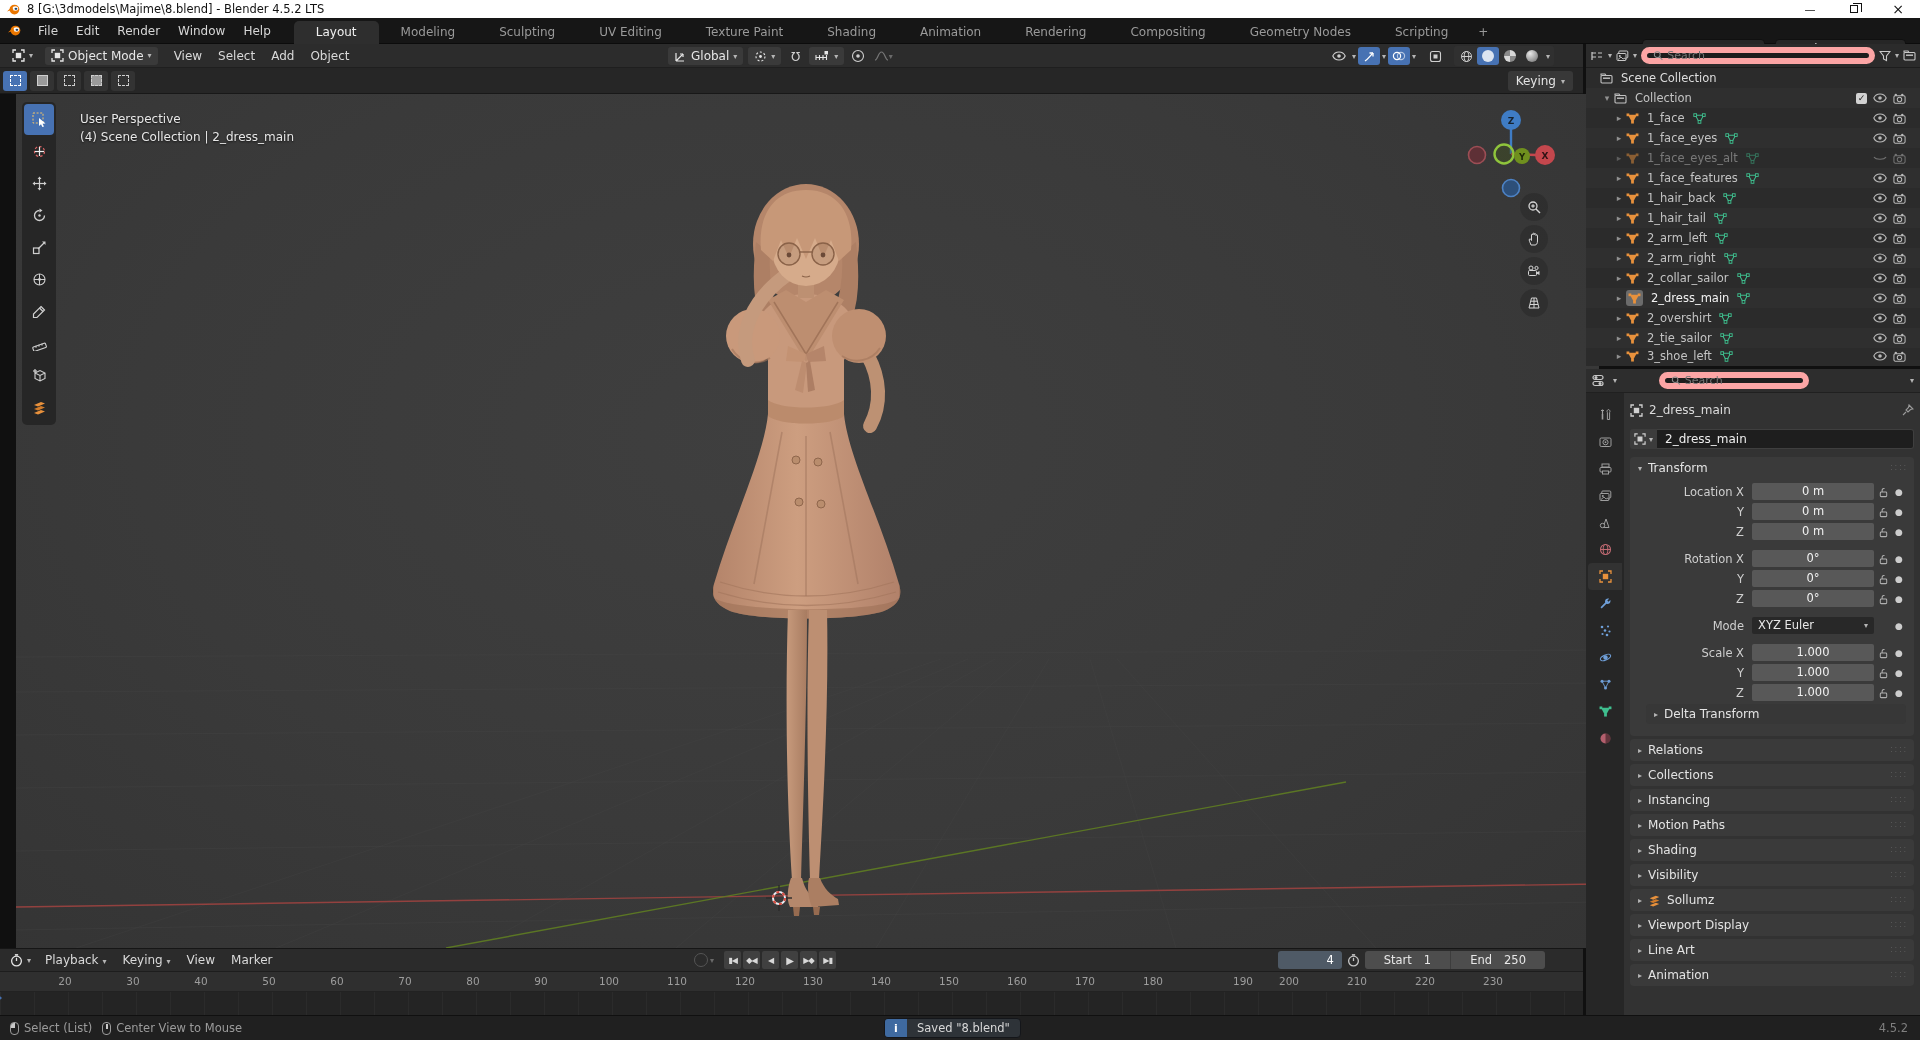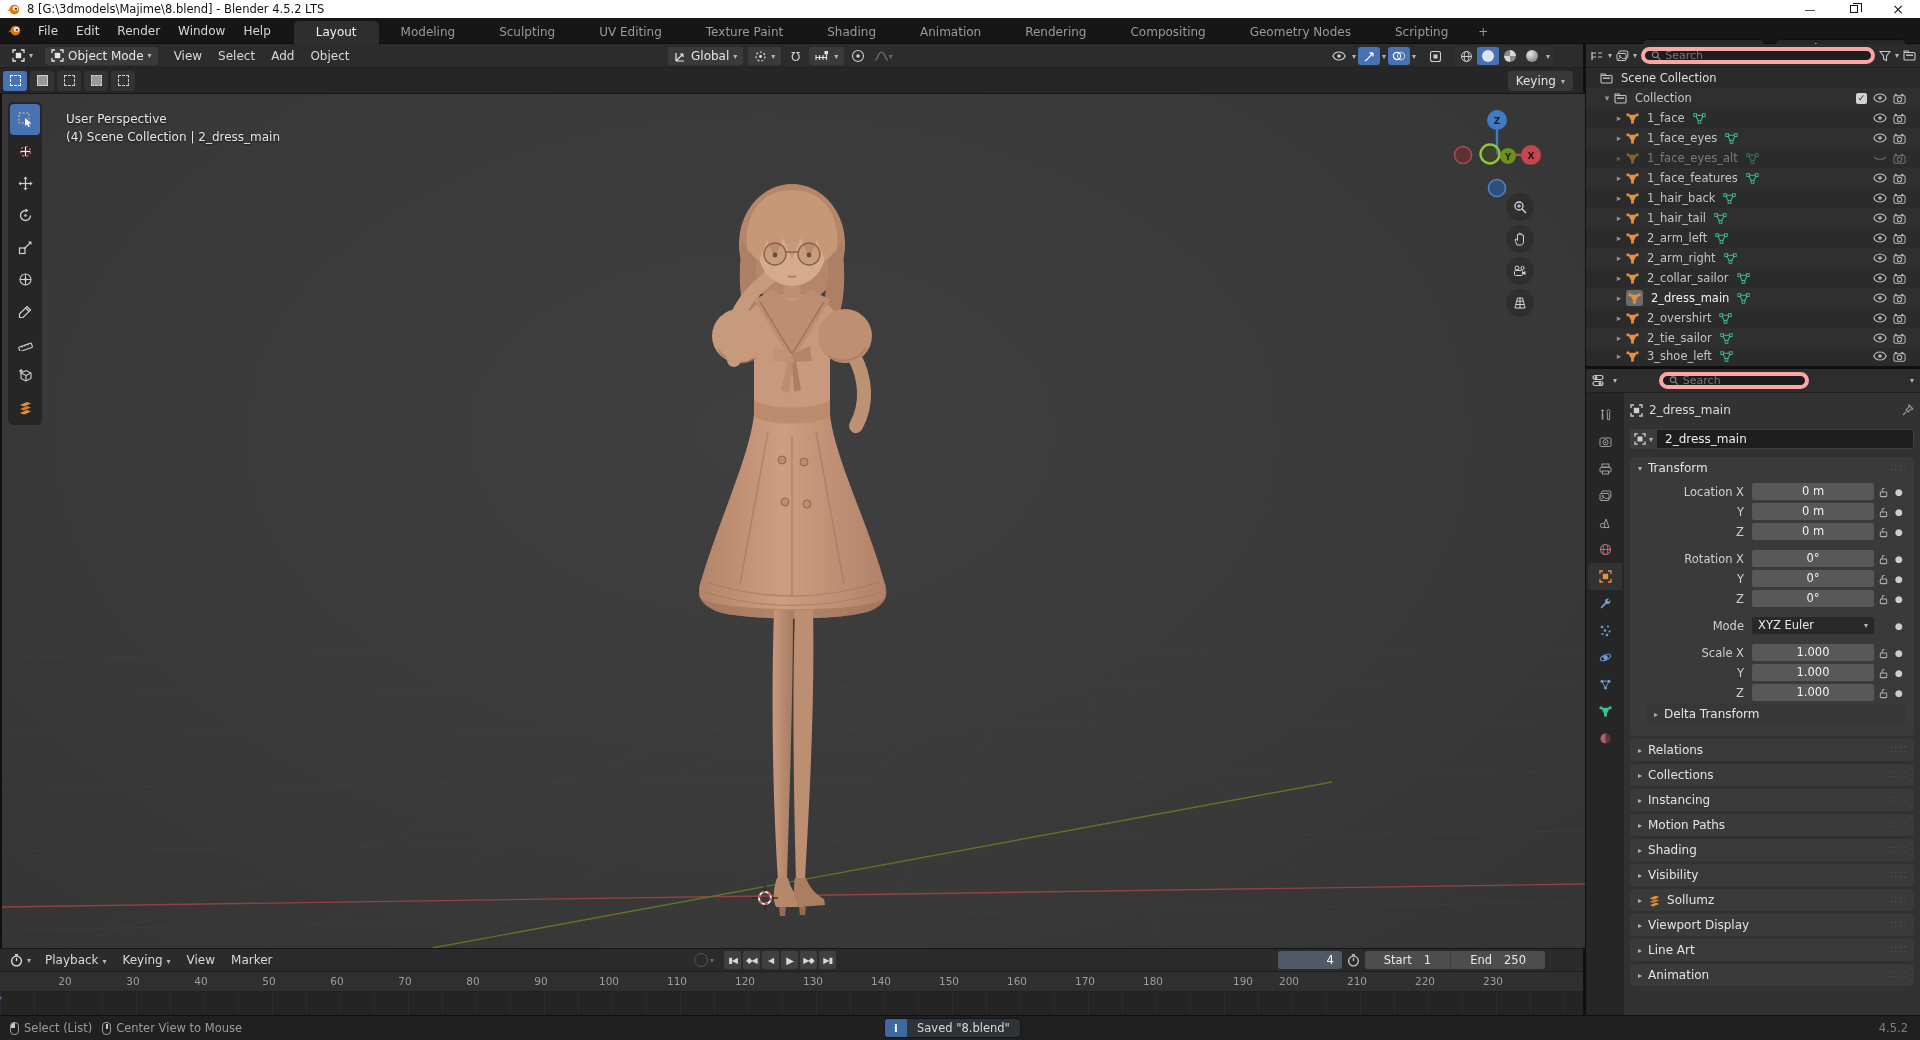--- a/index.html
+++ b/index.html
@@ -42,31 +42,31 @@
   .tgl.on { background:#4772b3; color:#fff; }
   .ball { width:12px; height:12px; border-radius:50%; }
   .shade-grp { display:flex; background:#303030; border-radius:3px; padding:1px; margin-left:6px; }
   .selmode-btn { width:24px; height:20px; border-radius:3px; display:flex; align-items:center; justify-content:center; margin-left:3px; background:#333; }
   .selmode-btn.on { background:#4772b3; }
   .dash-sq { width:11px; height:11px; border:1px dashed #cfcfcf; }
   .selmode-btn.on .dash-sq { border-color:#fff; }
   #options-btn { position:absolute; right:10px; top:3px; height:20px; background:#383838; border-radius:3px; display:flex; align-items:center; gap:5px; padding:0 8px; color:#e3e3e3; }
 
   
-  #canvas { left:2px; top:94px; width:1583px; height:854px; background:radial-gradient(ellipse at 48% 40%, #3f3f3f 0%, #3a3a3a 55%, #343434 100%); overflow:hidden; }
+  #canvas { left:16px; top:94px; width:1583px; height:854px; background:radial-gradient(ellipse at 48% 40%, #3f3f3f 0%, #3a3a3a 55%, #343434 100%); overflow:hidden; }
   #vp-text { left:64px; top:16px; color:#e8e8e8; text-shadow:0 1px 2px rgba(0,0,0,.7); font-size:12px; line-height:18px; }
   #toolbar { left:6px; top:8px; width:34px; background:rgba(35,35,35,.85); border-radius:5px; padding:2px; display:flex; flex-direction:column; gap:1px; }
   .tool-btn { width:30px; height:31px; border-radius:4px; display:flex; align-items:center; justify-content:center; color:#cfcfcf; }
   .tool-btn.on { background:#4772b3; color:#fff; }
   .navbtn { position:absolute; width:28px; height:28px; border-radius:50%; background:rgba(40,40,40,.55); display:flex; align-items:center; justify-content:center; color:#d5d5d5; }
 
   
   #outliner { left:1586px; top:44px; width:334px; height:322px; background:#2b2b2b; }
   #outliner-header { height:24px; background:#2b2b2b; border-bottom:1px solid #1d1d1d; display:flex; align-items:center; padding:0 4px; gap:4px; }
-  .search-box { flex:1; display:flex; align-items:center; background:#1d1d1d; border:4px solid #fca5a5; border-radius:10px; height:17px; padding:0 6px; gap:4px; color:#8b8b8b; }
+  .search-box { flex:1; display:flex; align-items:center; background:#1d1d1d; border:6px solid #fca5a5; border-radius:10px; height:17px; padding:0 6px; gap:4px; color:#8b8b8b; }
   .search-box input { background:transparent; border:none; outline:none; color:#ddd; font-size:11px; width:100%; font-family:"DejaVu Sans",sans-serif; }
   .ol-row { height:20px; display:flex; align-items:center; padding-left:6px; font-size:11.5px; color:#c4c4c4; }
   .ol-row:nth-child(even) { background:#2f2f2f; }
   .ol-row .name { margin:0 8px; }
   .ol-row .right-ics { margin-left:auto; display:flex; gap:6px; padding-right:14px; color:#b9b9b9; }
   .ol-chev { width:14px; color:#909090; font-size:9px; text-align:center; }
   .sel-ic-bg { background:#6b6b6b; border-radius:3px; }
   .tri-or { color:#e8913c; }
   .tri-gr { color:#3fbf8f; }
 

